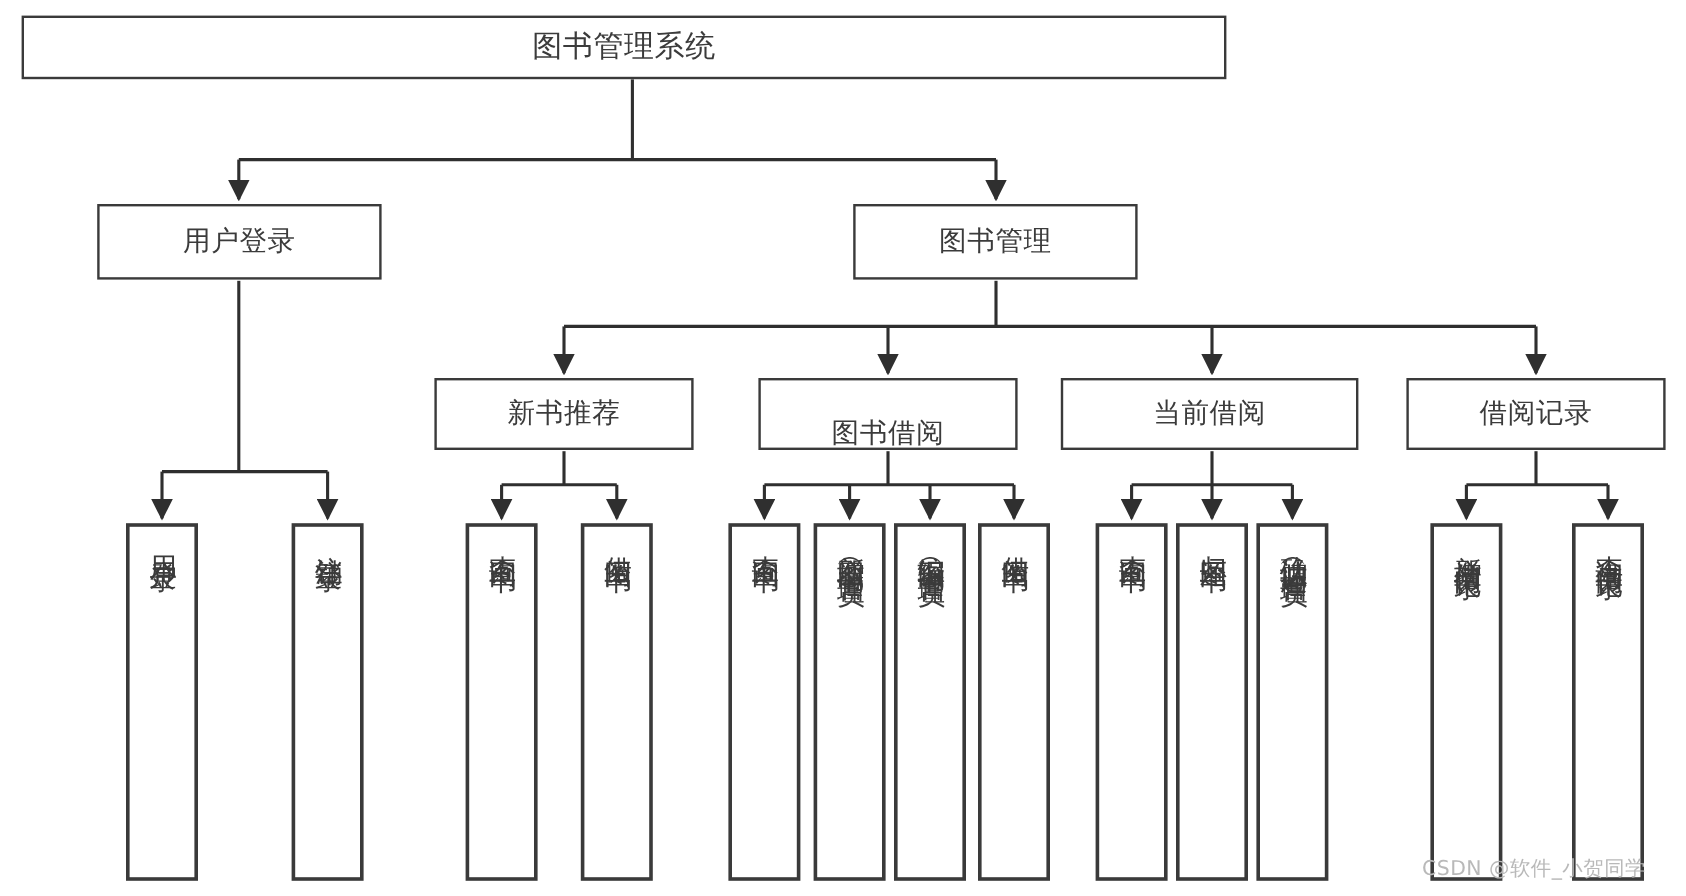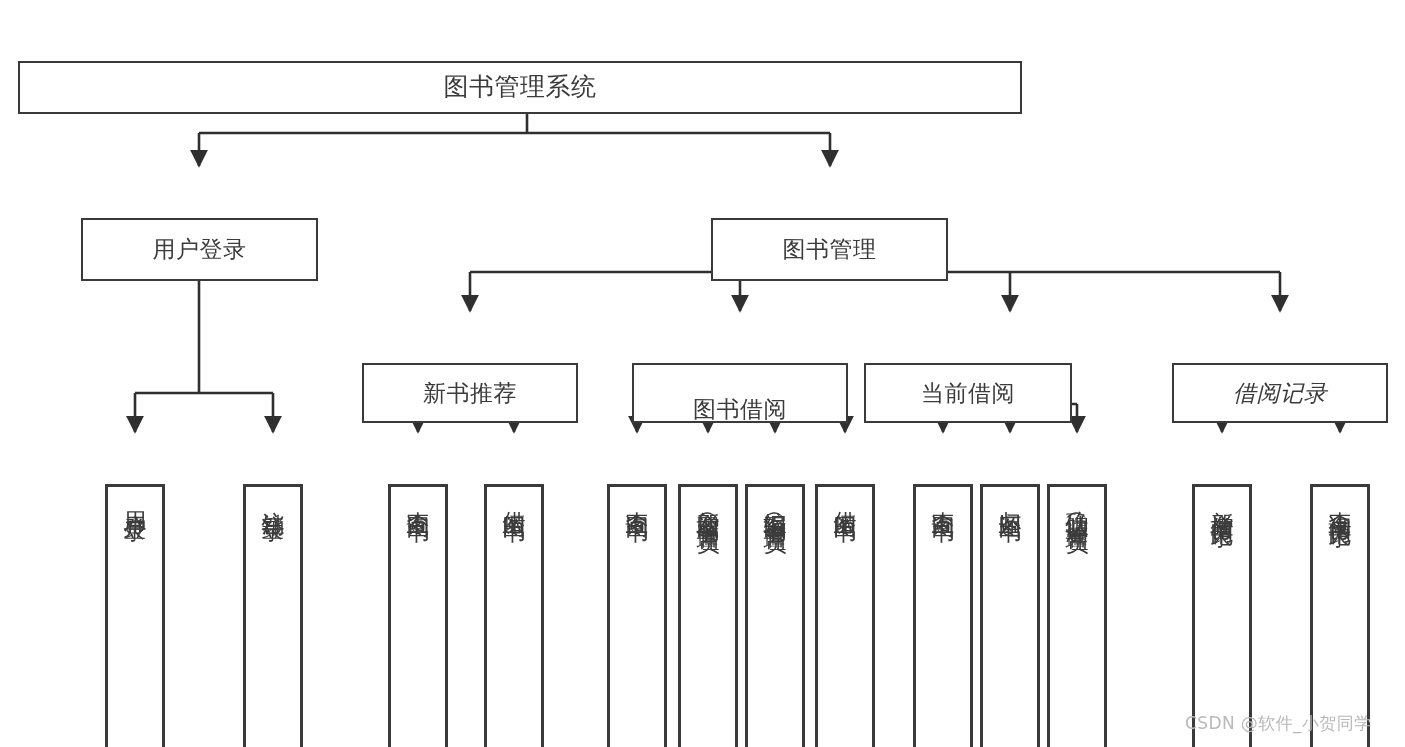--- a/index.html
+++ b/index.html
@@ -27,21 +27,20 @@
   }
   .node {
     position: absolute;
     box-sizing: border-box;
     border: 2.5px solid #3a3a3a;
     background: #ffffff;
     display: flex;
     align-items: center;
     justify-content: center;
     color: #3b3b3b;
-    margin-top: 48px;
   }
   .node-label {
     display: block;
     text-align: center;
     letter-spacing: 0.5px;
     line-height: 1.05;
     white-space: nowrap;
   }
   
   .node.root { }
@@ -140,24 +139,24 @@
   <div class="node branch" style="left:362px; top:315px; width:216px; height:60px;">
     <span class="node-label">新书推荐</span>
   </div>
 
   <div class="node branch" style="left:711px; top:170px; width:237px; height:63px;">
     <span class="node-label">图书管理</span>
   </div>
   <div class="node branch" style="left:632px; top:315px; width:216px; height:60px;align-items:flex-end;">
     <span class="node-label">图书借阅</span>
   </div>
-  <div class="node branch" style="left:864px; top:315px; width:208px; height:60px;">
+  <div class="node branch" style="left:884px; top:315px; width:248px; height:60px;">
     <span class="node-label">当前借阅</span>
   </div>
-  <div class="node branch" style="left:1172px; top:315px; width:216px; height:60px;font-style:italic;">
+  <div class="node branch" style="left:1172px; top:315px; width:216px; height:60px;">
     <span class="node-label">借阅记录</span>
   </div>
 
   <div class="node leaf" style="left:105px; top:436px; width:60px; height:298px;">
     <span class="node-label">用户登录</span>
   </div>
   <div class="node leaf" style="left:243px; top:436px; width:60px; height:298px;">
     <span class="node-label">注销登录</span>
   </div>
 

